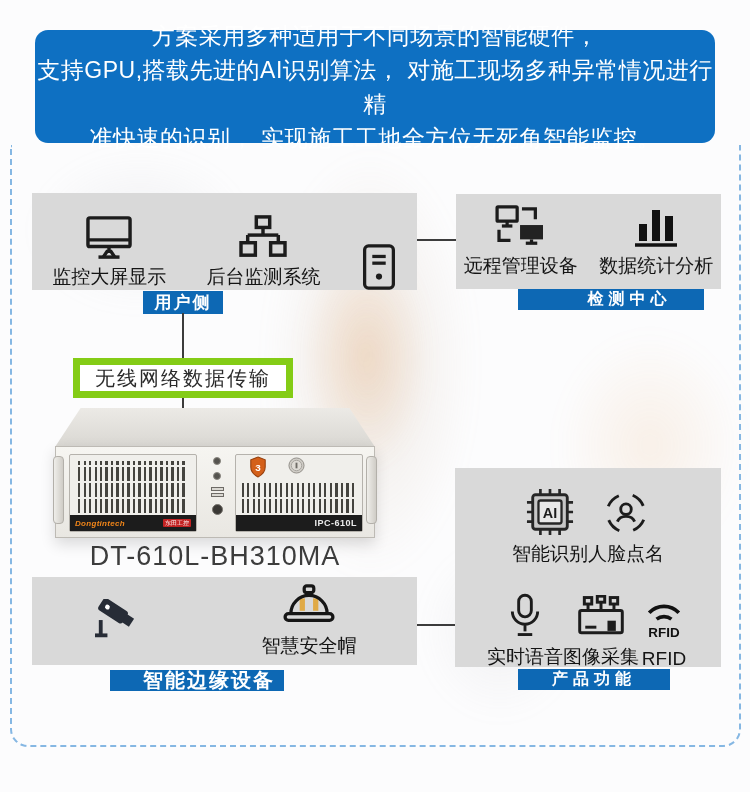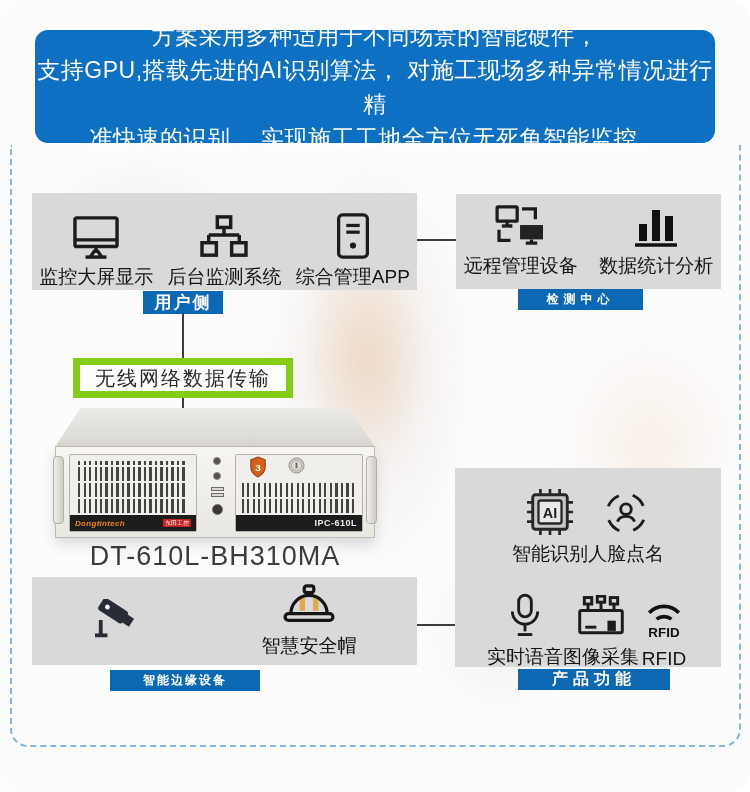--- a/index.html
+++ b/index.html
@@ -1,20 +1,19 @@
 <!DOCTYPE html>
 <html><head>
 <meta charset="utf-8">
 <style>
   html,body{margin:0;padding:0;background:#ffffff;}
   .stage{
     position:relative;width:750px;height:792px;overflow:hidden;
     background:#fcfcfd;
     font-family:"Liberation Sans","DejaVu Sans",sans-serif;
-    border-radius:17px;
   }
   
   .blob{position:absolute;border-radius:50%;filter:blur(10px);pointer-events:none;}
   .blob.b1{left:265px;top:150px;width:210px;height:430px;background:radial-gradient(ellipse,rgba(186,158,128,.20),rgba(186,158,128,0) 70%);}
   .blob.b2{left:300px;top:240px;width:130px;height:230px;background:radial-gradient(ellipse,rgba(233,138,48,.18),rgba(233,138,48,0) 70%);}
   .blob.b3{left:555px;top:330px;width:190px;height:230px;background:radial-gradient(ellipse,rgba(224,150,72,.12),rgba(224,150,72,0) 70%);}
   .blob.b4{left:30px;top:150px;width:220px;height:160px;background:radial-gradient(ellipse,rgba(175,178,184,.14),rgba(175,178,184,0) 70%);}
   .blob.b5{left:420px;top:540px;width:160px;height:180px;background:radial-gradient(ellipse,rgba(160,162,170,.12),rgba(160,162,170,0) 70%);}
 
   .dashed-frame{
@@ -41,22 +40,22 @@
   .panel-br .row2{margin-top:26px;}
   .item{display:flex;flex-direction:column;align-items:center;}
   .lbl{font-size:19px;color:#141414;margin-top:5px;white-space:nowrap;font-weight:500;}
   .icon svg{display:block;}
 
   .badge{
     position:absolute;background:#0d68b4;color:#fff;font-weight:bold;
     display:flex;align-items:center;justify-content:center;white-space:nowrap;
   }
   .badge-user{left:143px;top:291px;width:80px;height:23px;font-size:17px;letter-spacing:2px;}
-  .badge-det{left:518px;top:289px;width:125px;height:21px;font-size:12px;letter-spacing:5px;}
-  .badge-edge{left:110px;top:670px;width:150px;height:21px;font-size:12px;letter-spacing:2px;}
+  .badge-det{left:518px;top:289px;width:149px;height:21px;font-size:16px;letter-spacing:5px;padding-left:37px;}
+  .badge-edge{left:110px;top:670px;width:150px;height:21px;font-size:20px;letter-spacing:2px;padding-left:24px;}
   .badge-prod{left:518px;top:669px;width:152px;height:21px;font-size:16px;letter-spacing:5px;}
 
   .hline{position:absolute;height:2px;background:#3c3c3c;}
   .hline1{left:417px;top:239px;width:39px;}
   .hline2{left:417px;top:624px;width:38px;}
   .vline{position:absolute;left:182px;top:313px;width:2px;height:99px;background:#3c3c3c;z-index:1;}
 
   .trans-box{
     position:absolute;left:73px;top:358px;width:220px;height:40px;z-index:2;
     background:#ffffff;border:7px solid #84cc16;box-sizing:border-box;
@@ -155,21 +154,20 @@
     </div>
     <div class="item">
       <span class="icon">
         <svg width="36" height="46" viewBox="0 0 36 48" fill="none" stroke="#1c1c1c" stroke-width="3.4">
           <rect x="3" y="2" width="30" height="44" rx="4"></rect>
           <line x1="11" y1="13" x2="25" y2="13"></line>
           <line x1="11" y1="20" x2="25" y2="20"></line>
           <circle cx="18" cy="34" r="3.2" fill="#1c1c1c" stroke="none"></circle>
         </svg>
       </span>
-      <span class="lbl">综合管理APP</span>
     </div>
   </div>
   <div class="badge badge-user">用户侧</div>
 
   <div class="panel panel-tr">
     <div class="item">
       <span class="icon">
         <svg width="52" height="44" viewBox="0 0 54 46" fill="none" stroke="#1c1c1c" stroke-width="3.4">
           <rect x="2" y="3" width="21" height="15" rx="1"></rect>
           <path d="M12.5 18 v5"></path>

